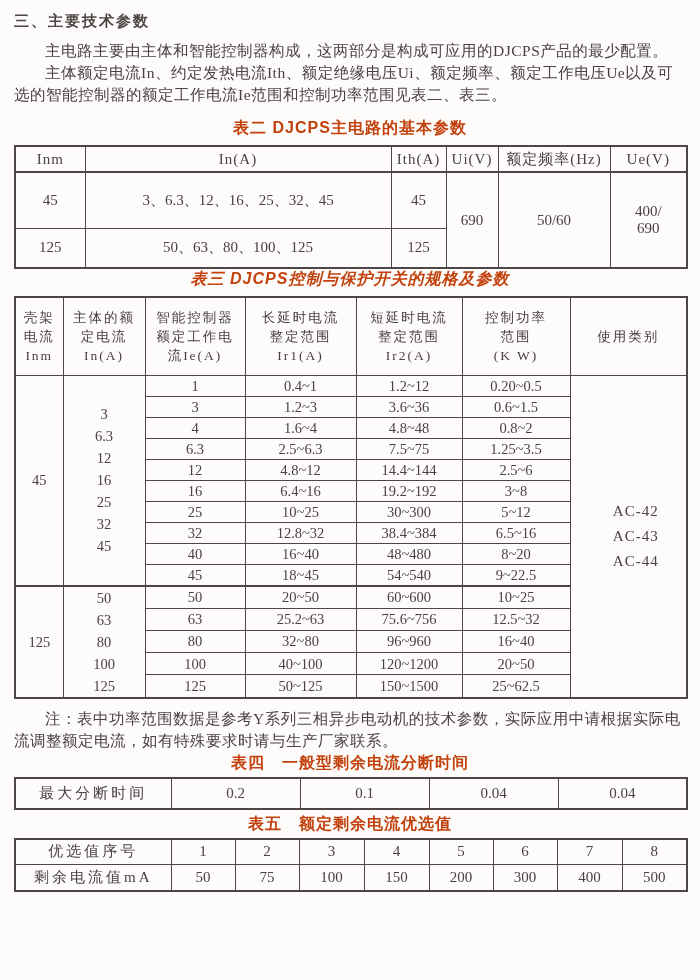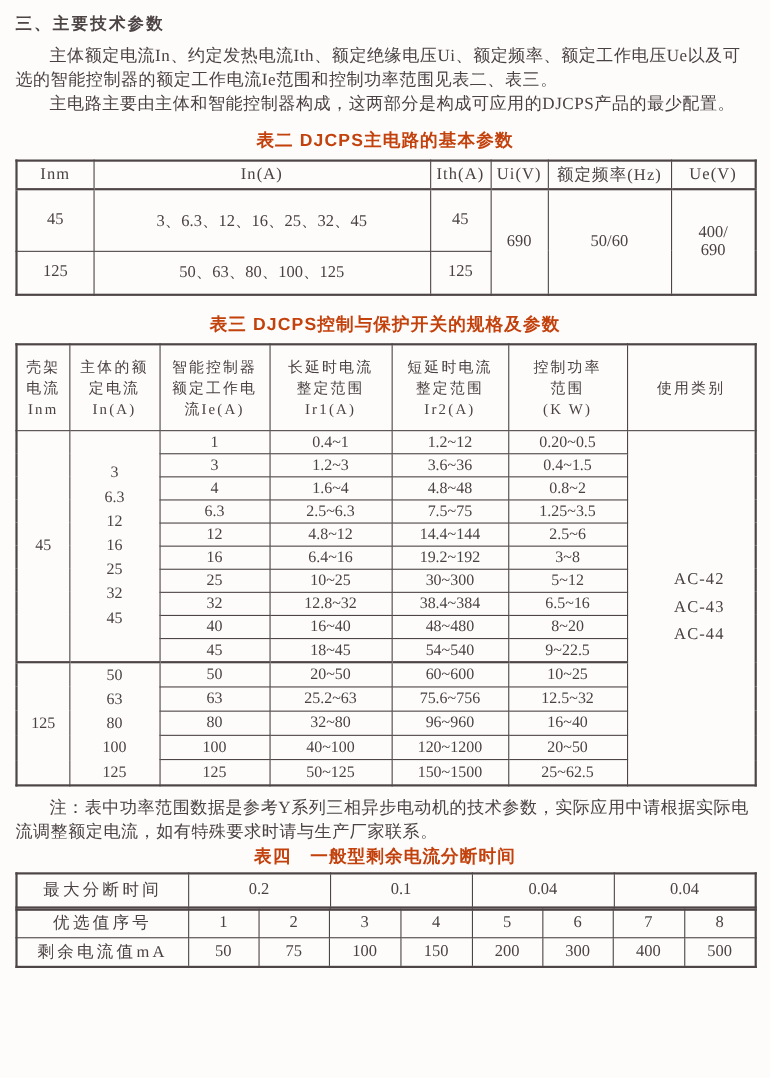--- a/index.html
+++ b/index.html
@@ -17,21 +17,21 @@
     letter-spacing:2px; margin:2px 0 9px 0;
   }
   .section-heading { font-size:15px; margin:0 0 3px 16px; letter-spacing:1px; }
   .para { font-size:15.5px; line-height:22px; text-indent:2em; letter-spacing:0.5px; }
   .tbl-title {
     font-family:"Liberation Sans", sans-serif;
     font-size:16px; font-weight:bold; text-align:center; color:#c2410c;
     letter-spacing:1px;
   }
   .tt2 { margin:12px 0 6px 0; }
-  .tt3 { margin:16px 0 6px 0; }
+  .tt3 { margin:0 0 6px 0;font-style:italic; }
   .tt4 { margin:1px 0 3px 0; }
   .tt5 { margin:4px 0 3px 0; }
   table {
     border-collapse:collapse; table-layout:fixed; width:672px;
     border:2px solid #4e4546; color:#4a4142;
   }
   td { border:1px solid #4e4546; text-align:center; vertical-align:middle;
        font-size:15px; padding:0 2px; overflow:hidden; }
   
   .t2 .hrow td { height:26px; border-bottom-width:2px; letter-spacing:1px; }
@@ -48,22 +48,22 @@
   .t5 td { height:26px; }
   .lbl { letter-spacing:3px; }
   .note { margin-top:9px; }
 </style>
 </head>
 <body>
 
 <div>
 
   <h1 class="doc-title">三、主要技术参数</h1>
+  <p class="para">主电路主要由主体和智能控制器构成，这两部分是构成可应用的DJCPS产品的最少配置。</p>
   <p class="para">主体额定电流In、约定发热电流Ith、额定绝缘电压Ui、额定频率、额定工作电压Ue以及可选的智能控制器的额定工作电流Ie范围和控制功率范围见表二、表三。</p>
-  <p class="para">主电路主要由主体和智能控制器构成，这两部分是构成可应用的DJCPS产品的最少配置。</p>
 
   <div class="tbl-title tt2">表二 DJCPS主电路的基本参数</div>
   <table class="t2">
     <colgroup>
         <col style="width:70px">
         <col style="width:306px">
         <col style="width:55px">
         <col style="width:52px">
         <col style="width:112px">
         <col style="width:77px">
@@ -160,21 +160,21 @@
       <td rowspan="15" class="cat-col">
         <div>AC-42</div>
         <div>AC-43</div>
         <div>AC-44</div>
       </td>
     </tr>
     <tr class="drow">
       <td>3</td>
       <td>1.2~3</td>
       <td>3.6~36</td>
-      <td>0.4~1.5</td>
+      <td>0.6~1.5</td>
     </tr>
     <tr class="drow">
       <td>4</td>
       <td>1.6~4</td>
       <td>4.8~48</td>
       <td>0.8~2</td>
     </tr>
     <tr class="drow">
       <td>6.3</td>
       <td>2.5~6.3</td>
@@ -274,20 +274,21 @@
     <tr>
       <td class="lbl">最大分断时间</td>
       <td>0.2</td>
       <td>0.1</td>
       <td>0.04</td>
       <td>0.04</td>
     </tr>
   </tbody>
     </table>
 
+  <div class="tbl-title tt5">表五　额定剩余电流优选值</div>
   <table class="t5">
     <colgroup>
         <col style="width:156px">
         <col style="width:64px">
         <col style="width:64px">
         <col style="width:65px">
         <col style="width:65px">
         <col style="width:64px">
         <col style="width:64px">
         <col style="width:65px">

